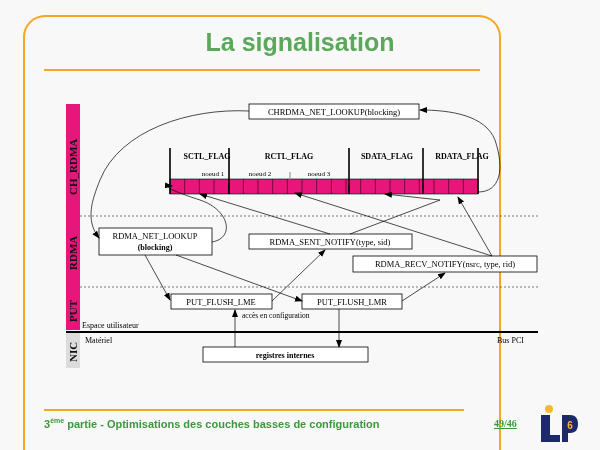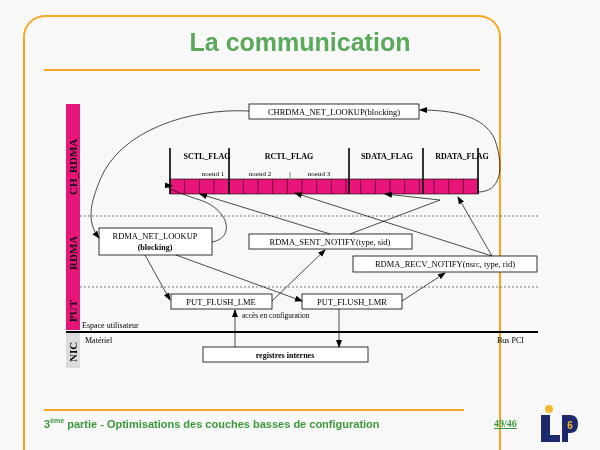--- a/index.html
+++ b/index.html
@@ -12,21 +12,21 @@
   .footer-text sup { font-size: 7px; }
   .page-num { position: absolute; left: 494px; top: 418px; font-family: "Liberation Serif", serif; font-weight: bold; font-size: 10px; color: #3a9a3a; text-decoration: underline; }
   .logo { position: absolute; left: 537px; top: 404px; width: 42px; height: 40px; }
   svg.diagram { position: absolute; left: 0; top: 0; width: 600px; height: 450px; }
   .lbl { font-family: "Liberation Serif", serif; }
 </style>
 </head>
 <body>
 
 <div class="frame"></div>
-<div class="title">La communication</div>
+<div class="title">La signalisation</div>
 <div class="title-rule"></div>
 
 <svg class="diagram" viewBox="0 0 600 450">
   <defs>
     <marker id="arr" markerWidth="8" markerHeight="8" refX="7" refY="4" orient="auto" markerUnits="userSpaceOnUse">
       <path d="M0,1 L8,4 L0,7 Z" fill="#000"></path>
     </marker>
   </defs>
 
   <rect x="66" y="104" width="14" height="226" fill="#e8157a"></rect>

